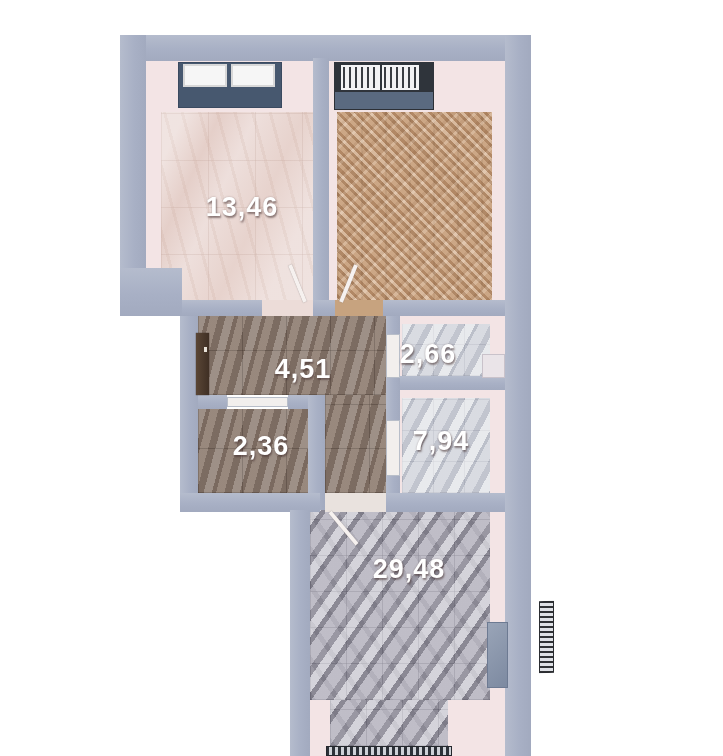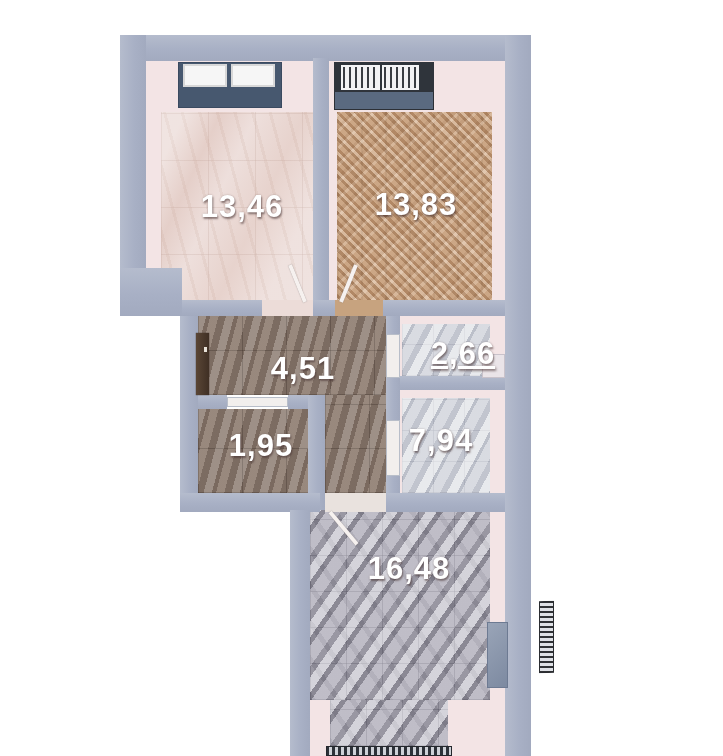--- a/index.html
+++ b/index.html
@@ -44,21 +44,21 @@
     background-color:#b3b1bb;
     background-image:
       repeating-linear-gradient(125deg, rgba(246,246,250,.50) 0 9px, rgba(74,72,86,.38) 9px 14px, rgba(208,206,216,.42) 14px 26px, rgba(94,92,106,.30) 26px 32px),
       repeating-linear-gradient(55deg, rgba(60,58,72,.18) 0 5px, transparent 5px 21px),
       repeating-linear-gradient(0deg, rgba(84,82,96,.35) 0 1px, transparent 1px 36px),
       repeating-linear-gradient(90deg, rgba(84,82,96,.35) 0 1px, transparent 1px 36px);
   }
   .threshold{position:absolute;}
   
   .area-label{position:absolute;transform:translate(-50%,-50%);
-    color:#ffffff;font-weight:bold;font-size:31px;letter-spacing:1px;
+    color:#ffffff;font-weight:bold;font-size:27px;letter-spacing:1px;
     text-shadow:1px 2px 2px rgba(70,50,50,.55), 0 0 2px rgba(90,70,70,.4);
     white-space:nowrap;}
   
   .win1{position:absolute;left:178px;top:62px;width:104px;height:46px;background:#47586f;box-shadow:inset 0 0 0 1px #3a4a60;}
   .win1 .pane{position:absolute;top:2px;height:23px;background:#f6f6f6;box-shadow:inset 0 0 0 2px #d8d8d8;}
   .win1 .pane.p1{left:5px;width:44px;}
   .win1 .pane.p2{left:53px;width:44px;}
   .win2{position:absolute;left:334px;top:62px;width:100px;height:48px;background:#5a6a80;box-shadow:inset 0 0 0 1px #2c3036;}
   .win2 .bar{position:absolute;left:0;top:0;width:100%;height:30px;background:#2f343b;}
   .win2 .grille{position:absolute;top:5px;height:21px;background:repeating-linear-gradient(90deg,#3a3d43 0 2px,#f2f2f4 2px 6px);box-shadow:0 0 0 2px #f4f4f6;}
@@ -138,20 +138,19 @@
   <div class="door-leaf" style="left:339px;top:262px;height:40px;transform:rotate(22deg);transform-origin:bottom center;"></div>
   <div class="door-leaf" style="left:328px;top:512px;height:42px;transform:rotate(-40deg);transform-origin:top center;"></div>
   <div class="door-white-flush" style="left:227px;top:397px;width:61px;height:10px;"></div>
   <div class="door-white-flush" style="left:386px;top:334px;width:14px;height:44px;"></div>
   <div class="door-white-flush" style="left:386px;top:420px;width:14px;height:56px;"></div>
   <div class="door-entrance">
     <div class="handle"></div>
   </div>
 
   <div class="area-label" style="left:242px;top:207px;">13,46</div>
-  <div class="area-label" style="left:416px;top:205px;">13,83</div>
   <div class="area-label" style="left:303px;top:369px;">4,51</div>
-  <div class="area-label" style="left:463px;top:354px;text-decoration:underline;">2,66</div>
-  <div class="area-label" style="left:261px;top:446px;">1,95</div>
+  <div class="area-label" style="left:428px;top:354px;">2,66</div>
+  <div class="area-label" style="left:261px;top:446px;">2,36</div>
   <div class="area-label" style="left:441px;top:441px;">7,94</div>
-  <div class="area-label" style="left:409px;top:569px;">16,48</div>
+  <div class="area-label" style="left:409px;top:569px;">29,48</div>
 
 </div>
 
 </body></html>

